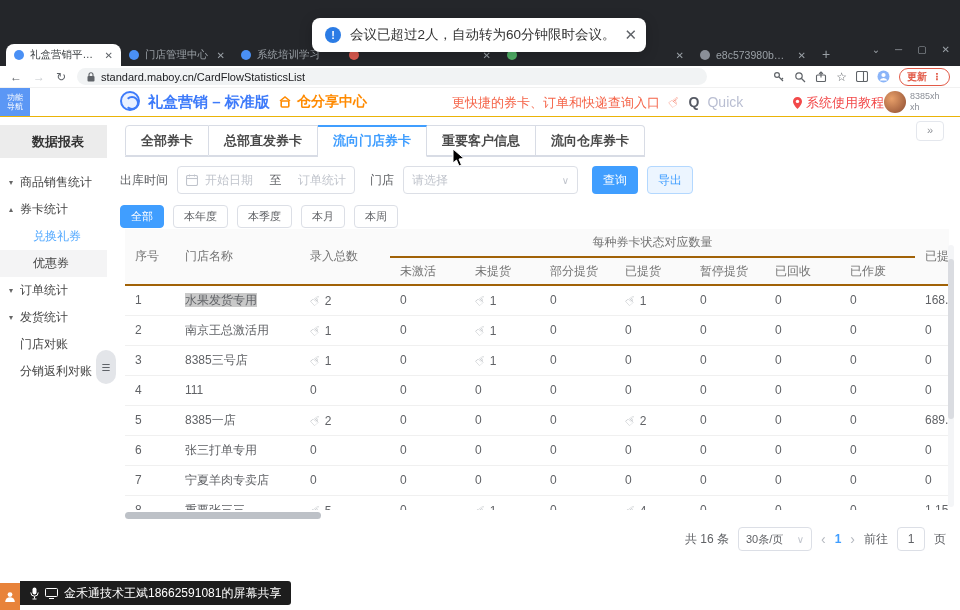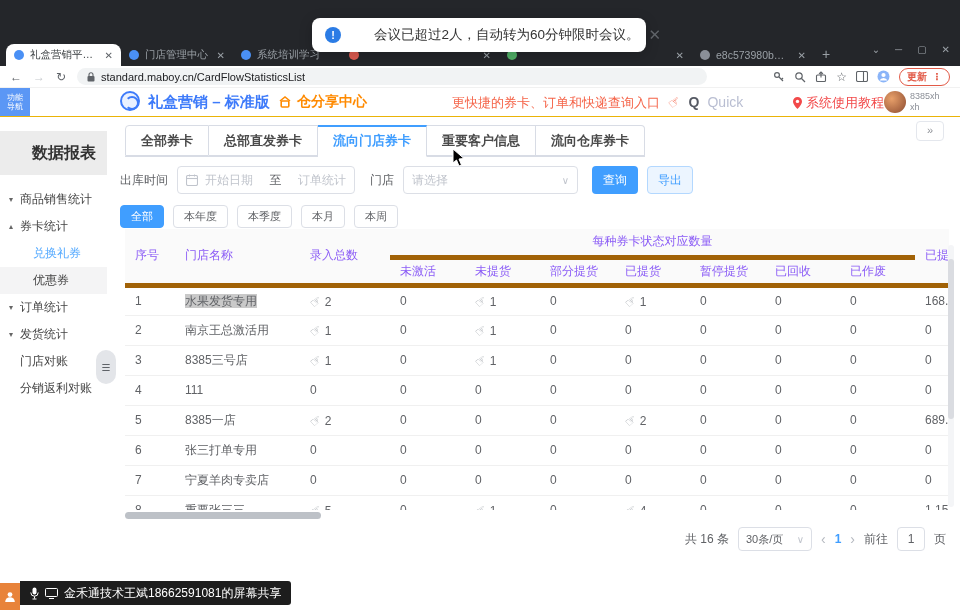--- a/index.html
+++ b/index.html
@@ -44,22 +44,22 @@
   .promo .ptxt{color:#f5654a;}
   .finger-o{color:#f5654a;font-size:14px;display:inline-block;transform:rotate(-35deg);}
   .qmag{color:#555963;font-weight:bold;font-size:14px;}
   .quick{color:#b9bed2;font-size:14px;}
   .tutorial{position:absolute;left:793px;top:6px;color:#f2494a;font-size:13px;display:flex;align-items:center;gap:4px;}
   .avatar{position:absolute;left:884px;top:3px;width:22px;height:22px;border-radius:50%;
     background:radial-gradient(circle at 35% 35%,#e8a06a,#8b4a2f);}
   .userbox{position:absolute;left:910px;top:3px;font-size:9px;color:#8b8f97;line-height:11px;}
   
   .sidebar{position:absolute;left:0;top:117px;width:107px;bottom:35px;background:#fff;border-right:1px solid #f2f2f2;}
-  .sbtitle{margin-top:14px;height:44px;background:#ececec;display:flex;align-items:center;padding-left:32px;
-    font-size:16px;font-weight:bold;color:#333;box-sizing:border-box;}
+  .sbtitle{margin-top:8px;height:33px;background:#ececec;display:flex;align-items:center;padding-left:32px;
+    font-size:13px;font-weight:bold;color:#333;box-sizing:border-box;}
   .sbitems{margin-top:11px;}
   .sbitem{height:27px;display:flex;align-items:center;font-size:12px;color:#444;box-sizing:border-box;padding-left:20px;position:relative;}
   .sbitem .arr{position:absolute;left:9px;font-size:8px;color:#666;}
   .sbitem.child{padding-left:33px;}
   .sbitem.active{color:#53a9ff;}
   .sbitem.shaded{background:#f4f4f5;}
   .sbitem.plain{padding-left:20px;}
   .sbhandle{position:absolute;right:-9px;top:233px;width:20px;height:34px;background:#e3e5e9;
     border-radius:10px;display:flex;align-items:center;justify-content:center;color:#5f6368;font-size:10px;z-index:5;}
   
@@ -85,22 +85,22 @@
     font-size:12px;line-height:28px;text-align:center;}
   .btn-export{margin-left:9px;width:46px;height:28px;background:#ecf5ff;border:1px solid #b3d8ff;color:#409eff;
     border-radius:4px;font-size:12px;line-height:26px;text-align:center;box-sizing:border-box;}
   .chips{position:absolute;left:13px;top:88px;display:flex;gap:9px;justify-content:space-between;}
   .chip{height:23px;padding:0 10px;border:1px solid #dcdfe6;border-radius:4px;font-size:11px;line-height:21px;
     color:#606266;background:#fff;box-sizing:border-box;}
   .chip.active{background:#409eff;border-color:#409eff;color:#fff;}
   
   .twrap{position:absolute;left:18px;top:112px;width:824px;height:281px;overflow:hidden;}
   table.grid{table-layout:fixed;width:890px;border-collapse:collapse;font-size:12px;color:#606266;}
-  .grid th{background:#fafafa;font-weight:normal;color:#8b5cf6;text-align:left;padding:0 10px;height:28px;
-    border-bottom:5px solid #a16207;box-sizing:border-box;white-space:nowrap;overflow:hidden;}
+  .grid th{background:#fafafa;font-weight:normal;color:#737373;text-align:left;padding:0 10px;height:28px;
+    border-bottom:2px solid #a16207;box-sizing:border-box;white-space:nowrap;overflow:hidden;}
   .grid th.grp{text-align:center;}
   .grid td{height:30px;padding:0 10px;border-bottom:1px solid #f0f0f0;box-sizing:border-box;white-space:nowrap;overflow:hidden;}
   .hl{background:#c9c9c9;}
   .linkcell{color:#606266;}
   .fingr{display:inline-block;transform:rotate(-38deg);color:#9da2a8;font-size:13px;margin-right:3px;}
   .hbar{position:absolute;left:18px;top:395px;width:824px;height:8px;}
   .hthumb{width:196px;height:7px;background:#bdc1c7;border-radius:4px;}
   .tvbar{position:absolute;left:841px;top:128px;width:6px;height:262px;background:#f4f5f7;border-radius:3px;}
   .tvthumb{margin:14px 0 0 0;width:6px;height:160px;background:#dadce1;border-radius:3px;}
   
@@ -108,21 +108,21 @@
   .psize{width:74px;height:24px;border:1px solid #dcdfe6;border-radius:4px;display:flex;align-items:center;
     justify-content:space-between;padding:0 7px;font-size:11px;color:#606266;box-sizing:border-box;}
   .parrow{color:#b4b8bf;font-size:14px;}
   .pcur{color:#409eff;font-weight:bold;}
   .goto{width:28px;height:24px;border:1px solid #dcdfe6;border-radius:4px;text-align:center;line-height:22px;box-sizing:border-box;}
   
   .toast{position:absolute;left:312px;top:18px;width:334px;height:34px;background:#fff;border-radius:8px;
     box-shadow:0 3px 14px rgba(0,0,0,.20);display:flex;align-items:center;padding:0 13px;gap:9px;z-index:50;box-sizing:border-box;}
   .toastico{width:16px;height:16px;border-radius:50%;background:#2b7ce5;color:#fff;font-size:11px;font-weight:bold;
     text-align:center;line-height:16px;flex:0 0 auto;}
-  .toasttxt{font-size:13.5px;color:#333;white-space:nowrap;margin-left:24px;}
+  .toasttxt{font-size:13.5px;color:#333;white-space:nowrap;}
   .toastclose{margin-left:auto;color:#5f6368;font-size:15px;}
   
   .shareicobox{position:absolute;left:0;top:583px;width:20px;height:27px;background:#e8833a;display:flex;
     align-items:center;justify-content:center;z-index:60;}
   .sharepill{position:absolute;left:20px;top:581px;height:24px;background:#1d1d1d;color:#fff;font-size:12px;
     display:flex;align-items:center;padding:0 10px;gap:6px;border-radius:0 3px 3px 0;z-index:60;white-space:nowrap;}
   .cursor{position:absolute;left:452px;top:148px;z-index:70;}
 </style>
 </head>
 <body>

